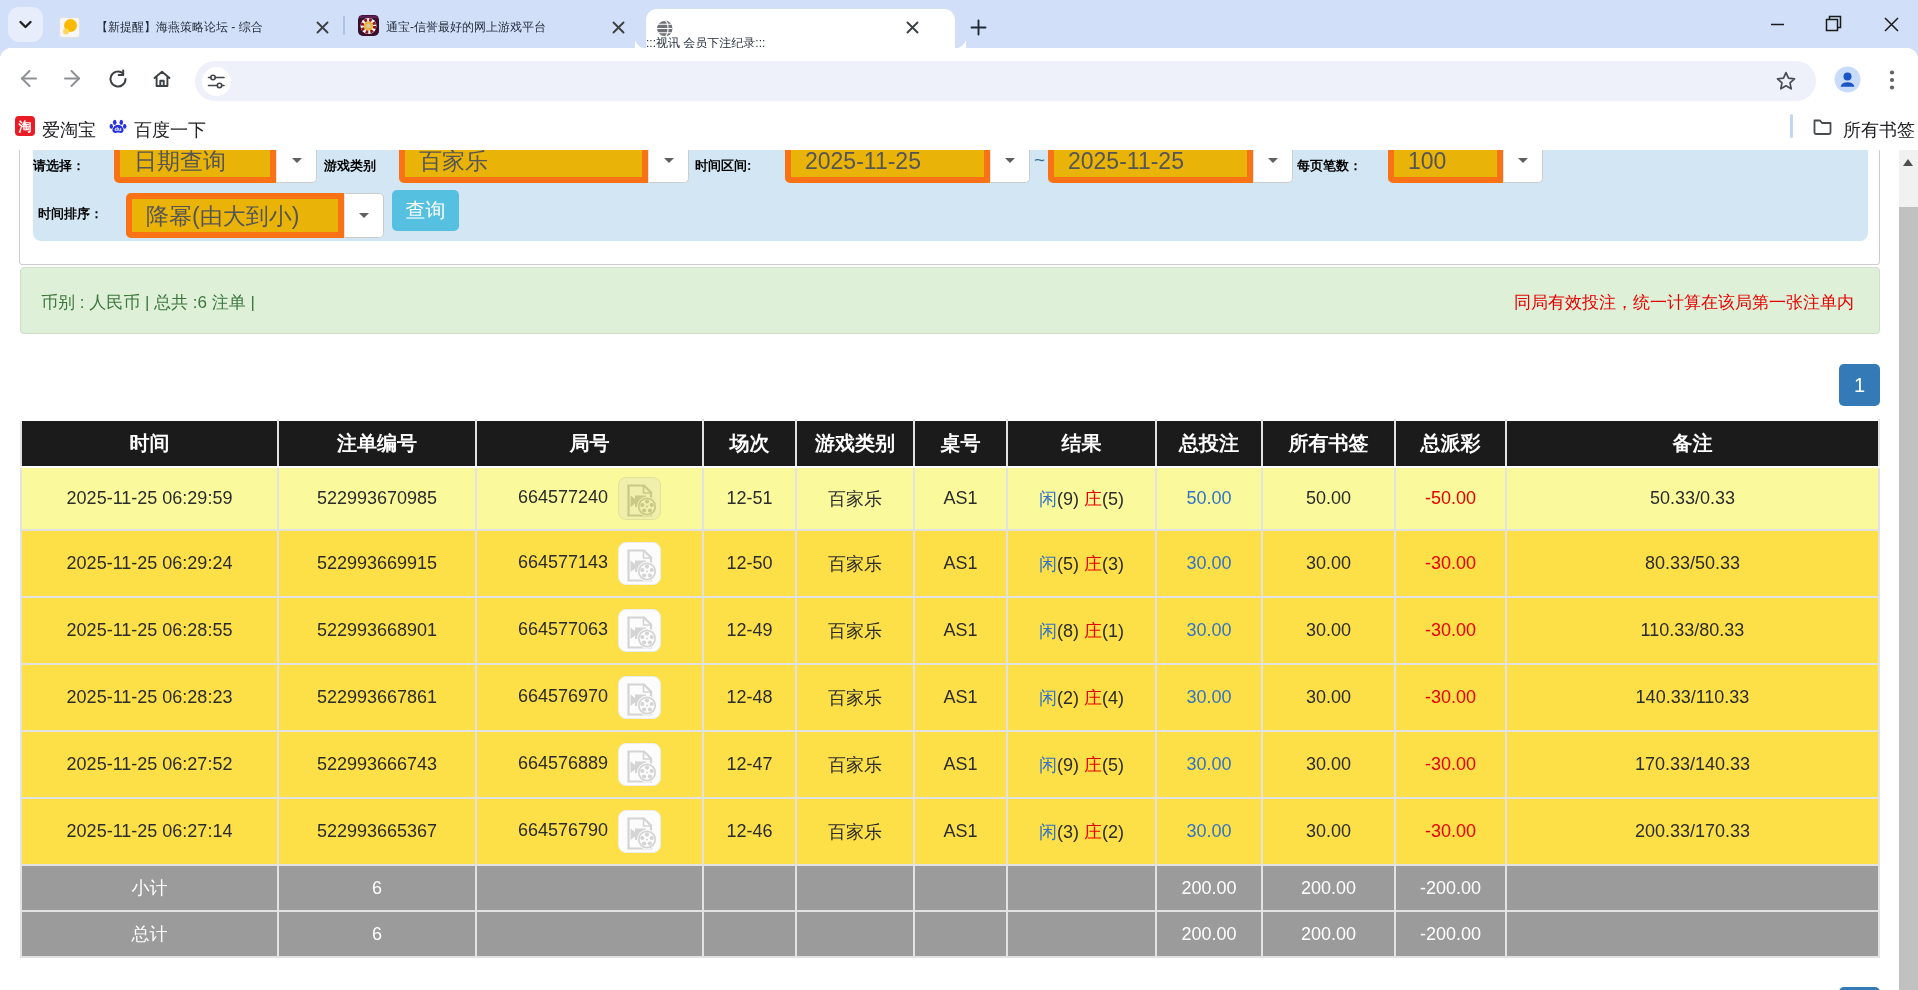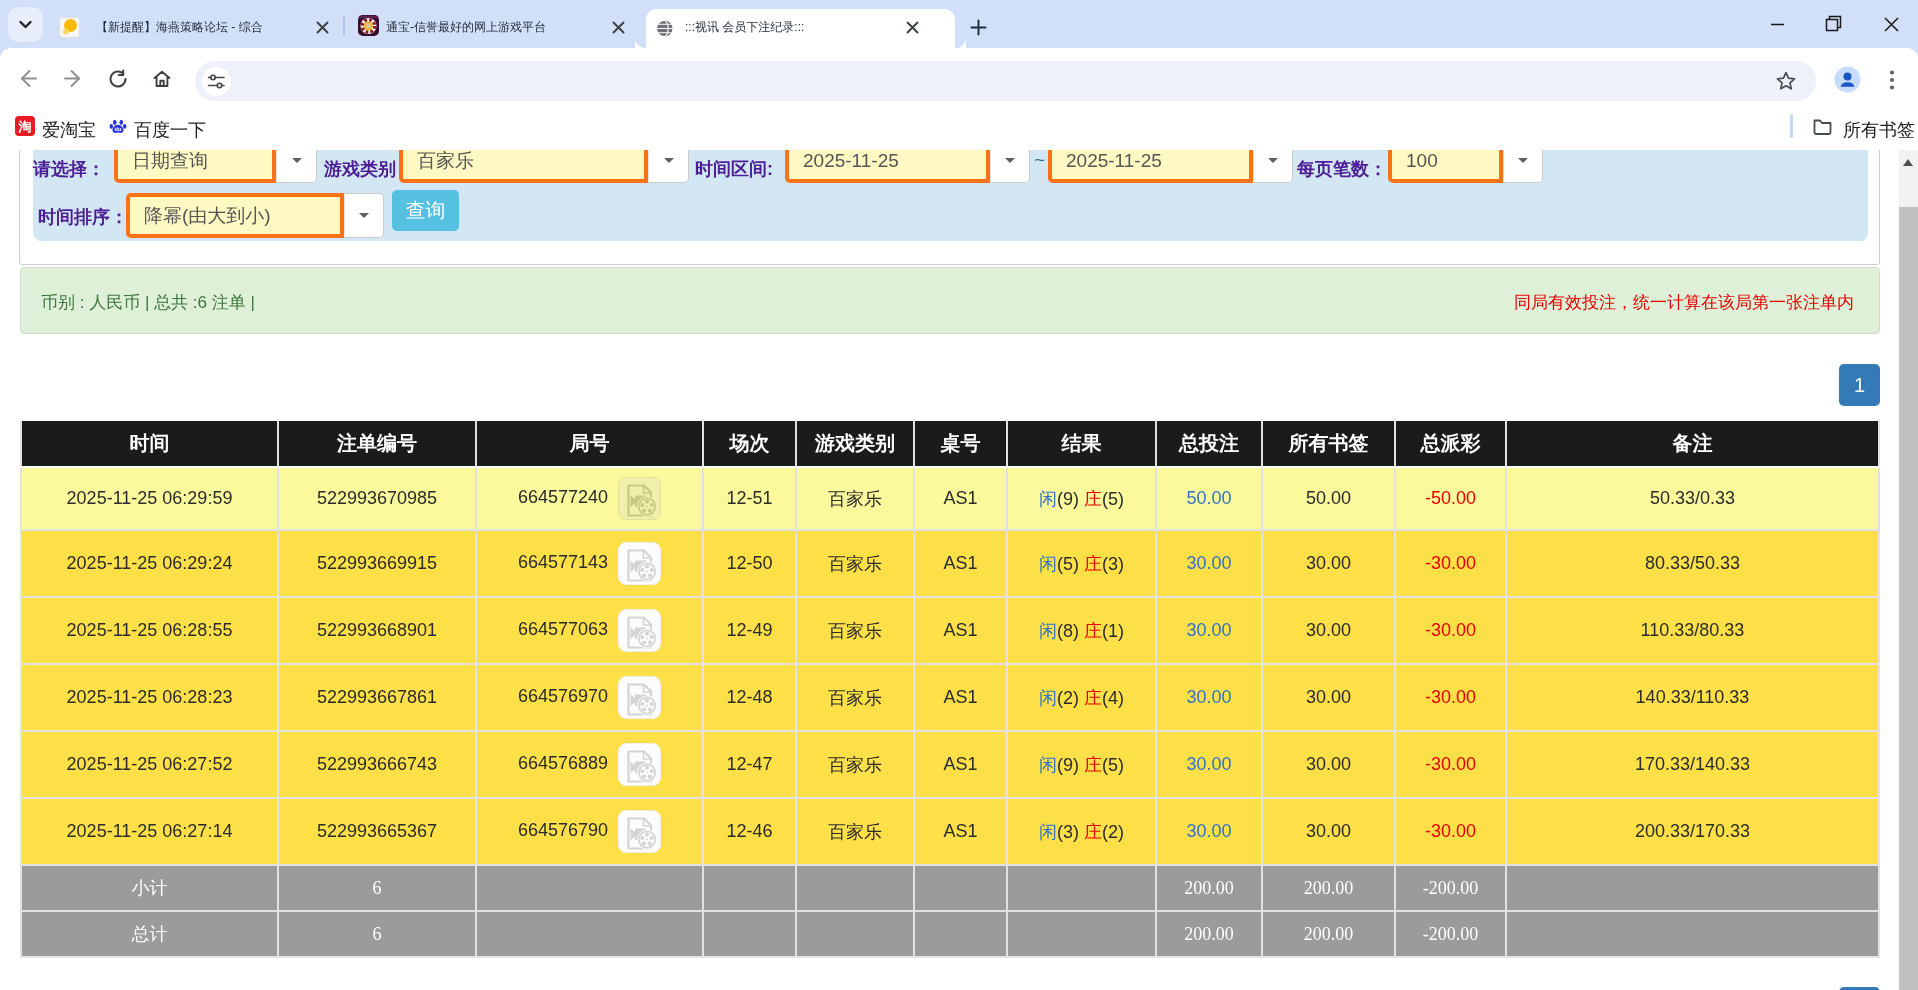--- a/index.html
+++ b/index.html
@@ -24,41 +24,41 @@
 
   
   #bookbar { position:absolute; left:0; top:105px; width:1918px; height:45px; background:#fff; }
   .bktxt { position:absolute; top:13px; font-size:18px; color:#202124; white-space:nowrap; }
 
   
   #content { position:absolute; left:0; top:150px; width:1899px; height:840px; background:#fff; overflow:hidden; }
 
   #container { position:absolute; left:19px; top:-10px; width:1861px; height:125px; background:#fff; border:1px solid #ccc; border-radius:0 0 3px 3px; }
   #panel { position:absolute; left:33px; top:-34px; width:1835px; height:125px; background:#d2e7f3; border-radius:8px; }
-  .flabel { position:absolute; font-size:18px; font-weight:bold; color:#4c1d95; white-space:nowrap; }
-  .fin { position:absolute; background:#fef9c3; border:4px solid #f97316; font-size:19px; color:#555; }
+  .flabel { position:absolute; font-size:13px; font-weight:bold; color:#000000; white-space:nowrap; }
+  .fin { position:absolute; background:#eab308; border:6px solid #f97316; font-size:23px; color:#555; }
   .fin .txt { position:absolute; left:14px; top:50%; transform:translateY(-50%); white-space:nowrap; }
   .caret { position:absolute; background:#fff; border:1px solid #ccc; border-left:1px solid #e4e4e4; }
   .caret:after { content:""; position:absolute; left:50%; top:50%; margin-left:-5px; margin-top:-2.5px; border-left:5px solid transparent; border-right:5px solid transparent; border-top:5.5px solid #606060; }
   #qbtn { position:absolute; left:392px; top:40px; width:67px; height:41px; background:#56c0e0; border-radius:5px; color:#fff; font-size:20px; text-align:center; line-height:41px; }
 
   #alert { position:absolute; left:20px; top:117px; width:1860px; height:67px; background:#dff0d8; border:1px solid #d0ddc8; border-radius:4px; }
   #alert .lt { position:absolute; left:20px; top:23px; font-size:17px; color:#3c763d; }
   #alert .rt { position:absolute; right:25px; top:23px; font-size:17px; color:#e60000;text-align:right; }
 
   #pg1 { position:absolute; left:1839px; top:214px; width:41px; height:42px; background:#337ab7; border-radius:5px; color:#fff; font-size:20px; text-align:center; line-height:42px; }
   #pg2 { position:absolute; left:1839px; top:837px; width:41px; height:42px; background:#337ab7; border-radius:5px 5px 0 0; }
 
   table { position:absolute; left:20px; top:269px; width:1858px; border-collapse:collapse; table-layout:fixed; }
   td, th { border:2px solid #e2e2e2; overflow:hidden; white-space:nowrap; text-align:center; vertical-align:middle; }
   thead th { background:#1b1b1b; color:#fff; font-size:20px; font-weight:bold; height:47px; border-color:#fff #e2e2e2; }
   tbody td { font-size:18px; color:#2b2b2b; }
   tr.y td { background:#fafa9d; height:63px; }
   tr.w td { height:67px; background:#fde047; }
-  tr.g td { background:#9b9b9b; color:#fff; height:46px;font-family:Liberation Serif, serif; }
+  tr.g td { background:#9b9b9b; color:#fff; height:46px; }
   .blue { color:#3273c5; }
   .red { color:#e60000; }
   .icbtn { display:inline-block; vertical-align:middle; width:43px; height:43px; border-radius:8px; margin-left:5px; position:relative; }
   .icbtn svg { position:absolute; left:3px; top:3px; }
   tr.y .plate { fill:#f0f0ac; }
   tr.w .plate { fill:#fcfcfc; }
   tr.y .icbtn { background:#f0f0ac; border:1px solid #e2e296; color:#c9c983; }
   tr.w .icbtn { background:#fcfcfc; border:1px solid #ededed; color:#d4d4d4; }
 
   
@@ -99,21 +99,21 @@
     <div class="tabtitle" style="left:386px; width:205px;">通宝-信誉最好的网上游戏平台</div>
     <svg class="tabx" style="left:610px" viewBox="0 0 17 17">
         <path d="M3.5 3.5 L13.5 13.5 M13.5 3.5 L3.5 13.5" stroke="#3c4043" stroke-width="1.9" stroke-linecap="round"></path>
       </svg>
 
     <div id="activetab"></div>
     <svg style="position:absolute;left:656px;top:20px" width="17" height="17" viewBox="0 0 17 17">
         <circle cx="8.5" cy="8.5" r="8" fill="#6e7175"></circle>
         <path d="M8.5 0.5 a8 8 0 0 0 0 16 a3.6 8 0 0 0 0 -16 M0.5 8.5 h16 M1.6 4.2 h13.8 M1.6 12.8 h13.8" stroke="#fff" stroke-width="1.1" fill="none"></path>
       </svg>
-    <div class="tabtitle" style="left:685px; width:200px;">:::视讯 会员下注纪录:::</div>
+    <div class="tabtitle" style="left:646px; width:200px;margin-top:16px;">:::视讯 会员下注纪录:::</div>
     <svg class="tabx" style="left:904px" viewBox="0 0 17 17">
         <path d="M3.5 3.5 L13.5 13.5 M13.5 3.5 L3.5 13.5" stroke="#3c4043" stroke-width="1.9" stroke-linecap="round"></path>
       </svg>
 
     <svg style="position:absolute;left:968px;top:17px" width="21" height="21" viewBox="0 0 21 21">
         <path d="M10.5 3.5 V17.5 M3.5 10.5 H17.5" stroke="#1f2a37" stroke-width="1.9" stroke-linecap="round"></path>
       </svg>
 
     <svg style="position:absolute;left:1769px;top:16px" width="17" height="17" viewBox="0 0 17 17">
         <path d="M2 8.5 H15" stroke="#1a1a1a" stroke-width="1.5"></path>

